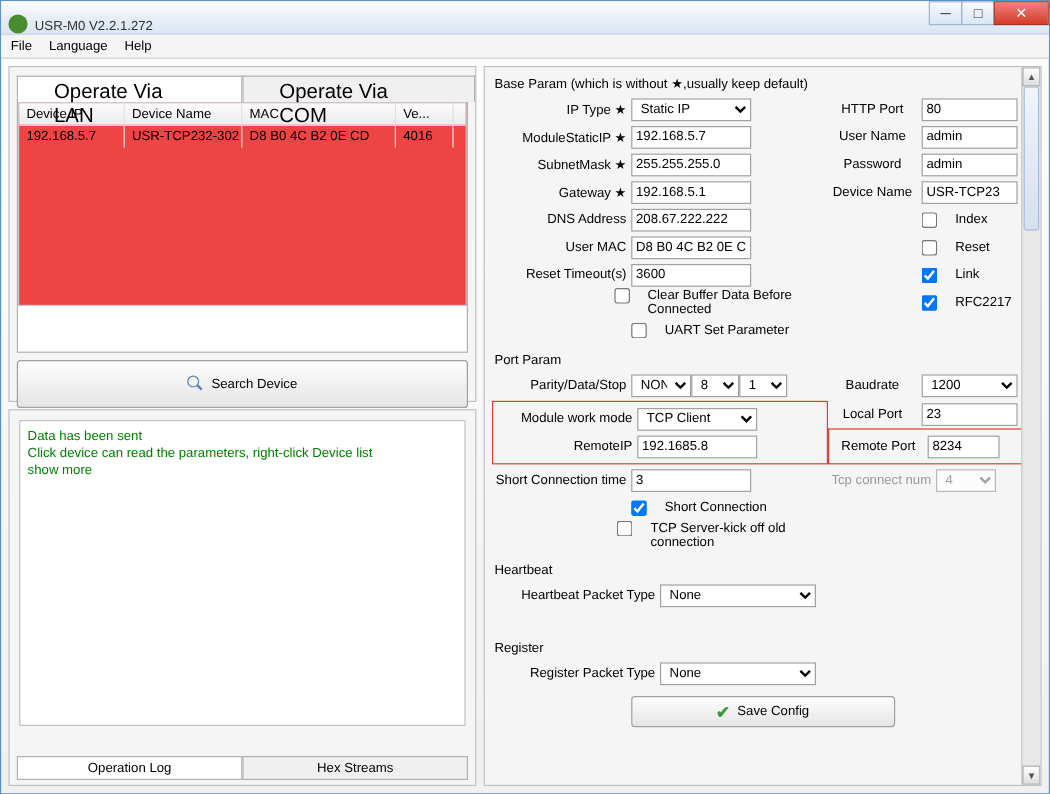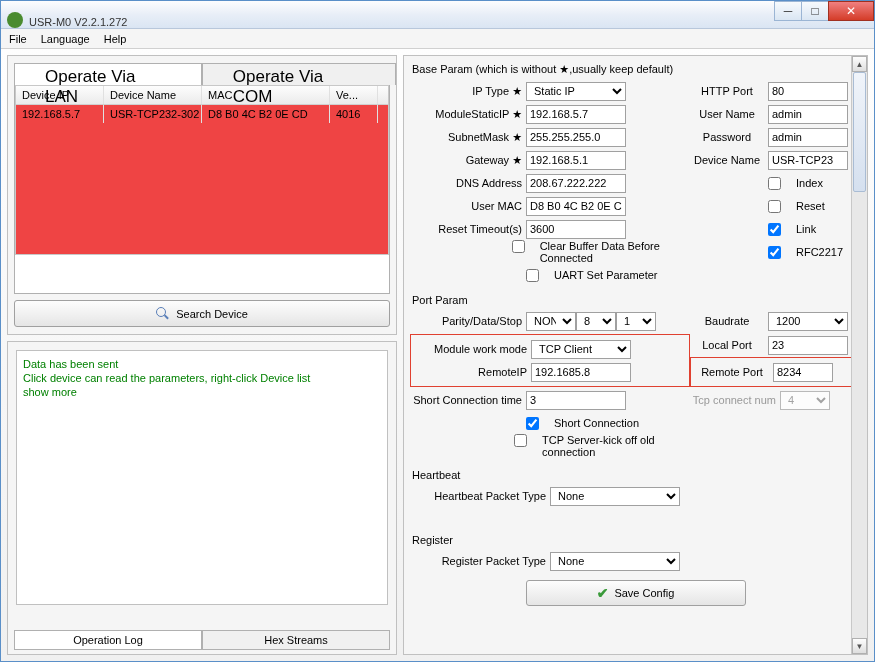--- a/index.html
+++ b/index.html
@@ -22,21 +22,21 @@
 .panel{border:1px solid #c0c0c0;background:#f5f5f5;position:relative}
 .tabs{display:flex;margin-top:6px;margin-left:6px}
 .tab{height:22px;border:1px solid #b0b0b0;border-bottom:none;padding:3px 30px;background:#f0f0f0;font-size:17px;position:relative;top:1px}
 .tab.active{background:#fff;z-index:2}
 .tabbody{border:1px solid #b0b0b0;background:#fff;margin:0 6px 6px 6px;padding:6px}
 .devtable{border:1px solid #c8c8c8;height:170px;background:#ef4444}
 .dthead{display:flex;background:linear-gradient(#fdfdfd,#ebebeb);border-bottom:1px solid #d0d0d0}
 .dthead div,.dtrow div{padding:3px 6px;border-right:1px solid #e0e0e0;overflow:hidden;white-space:nowrap}
 .c1{width:88px}.c2{width:98px}.c3{width:128px}.c4{width:48px}
 .dtrow{display:flex}
-.searchbtn{margin:6px;height:27px;border:1px solid #a0a0a0;background:linear-gradient(#fdfdfd,#e5e5e5);border-radius:3px;display:flex;align-items:center;justify-content:center;gap:6px}
+.searchbtn{margin:6px;height:40px;border:1px solid #a0a0a0;background:linear-gradient(#fdfdfd,#e5e5e5);border-radius:3px;display:flex;align-items:center;justify-content:center;gap:6px}
 .magnify{width:14px;height:14px;display:inline-block;position:relative}
 .magnify:before{content:"";position:absolute;width:8px;height:8px;border:1.5px solid #5a7fb8;border-radius:50%;left:0;top:0}
 .magnify:after{content:"";position:absolute;width:5px;height:1.5px;background:#5a7fb8;transform:rotate(45deg);left:8px;top:9px}
 .logbox{border:1px solid #c0c0c0;background:#fff;margin:8px;height:255px;padding:6px;color:#008000;font-family:"SimSun",monospace;line-height:14px}
 .bottomtabs{display:flex;margin:0 6px 4px 6px}
 .btab{flex:1;height:20px;border:1px solid #b0b0b0;background:#f0f0f0;display:flex;align-items:center;justify-content:center}
 .btab.active{background:#fff}
 .group{margin-bottom:4px}
 .gtitle{padding:3px 2px;color:#000}
 .row{display:flex;align-items:center;height:22px;margin:1px 0}

